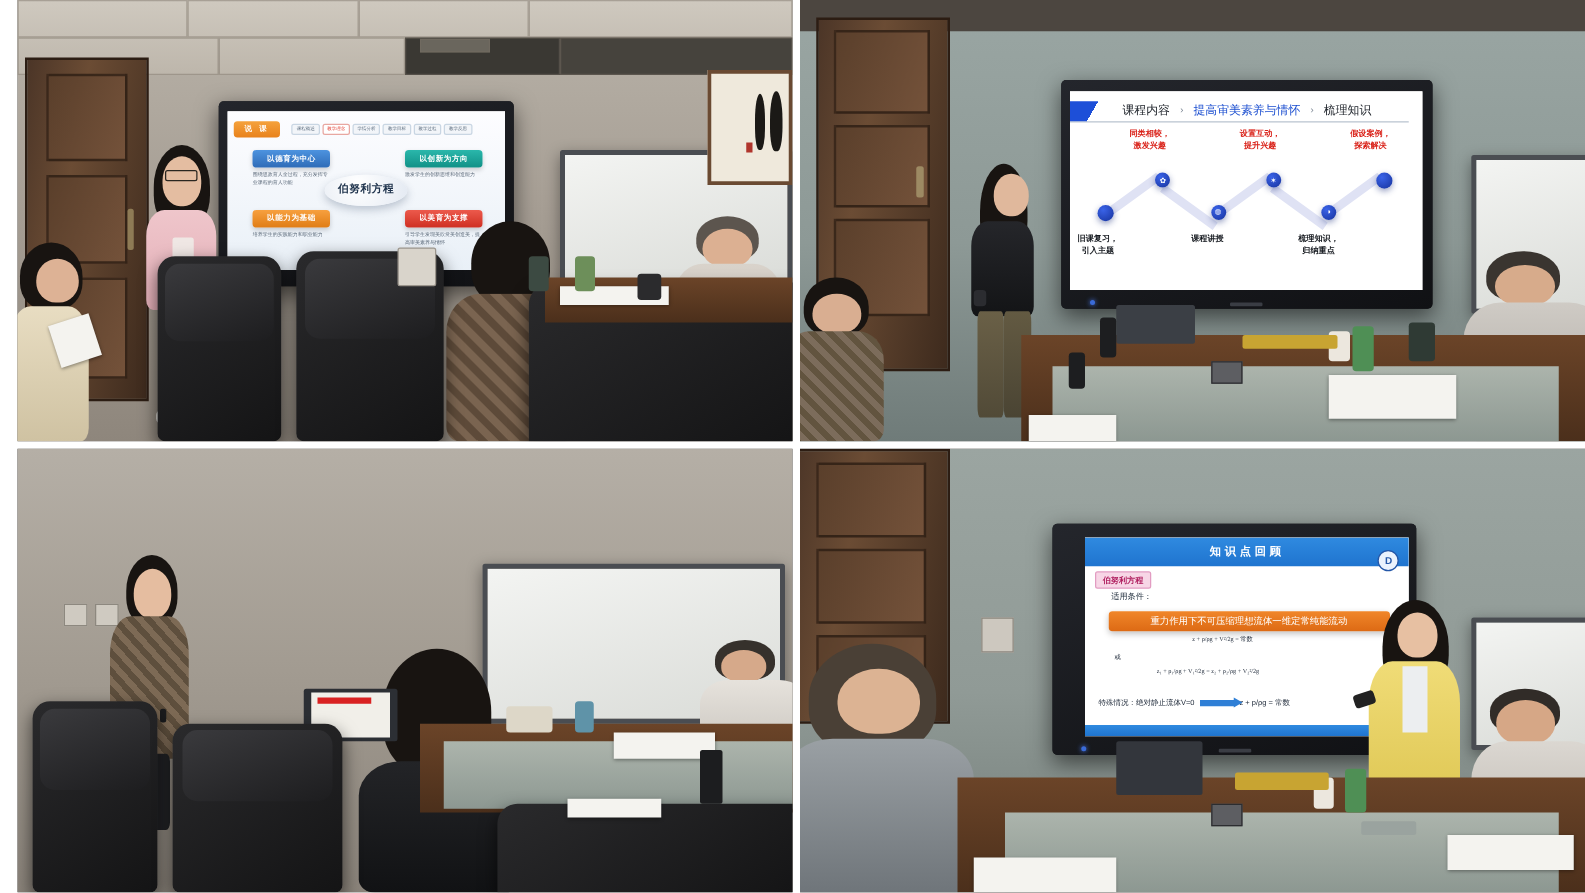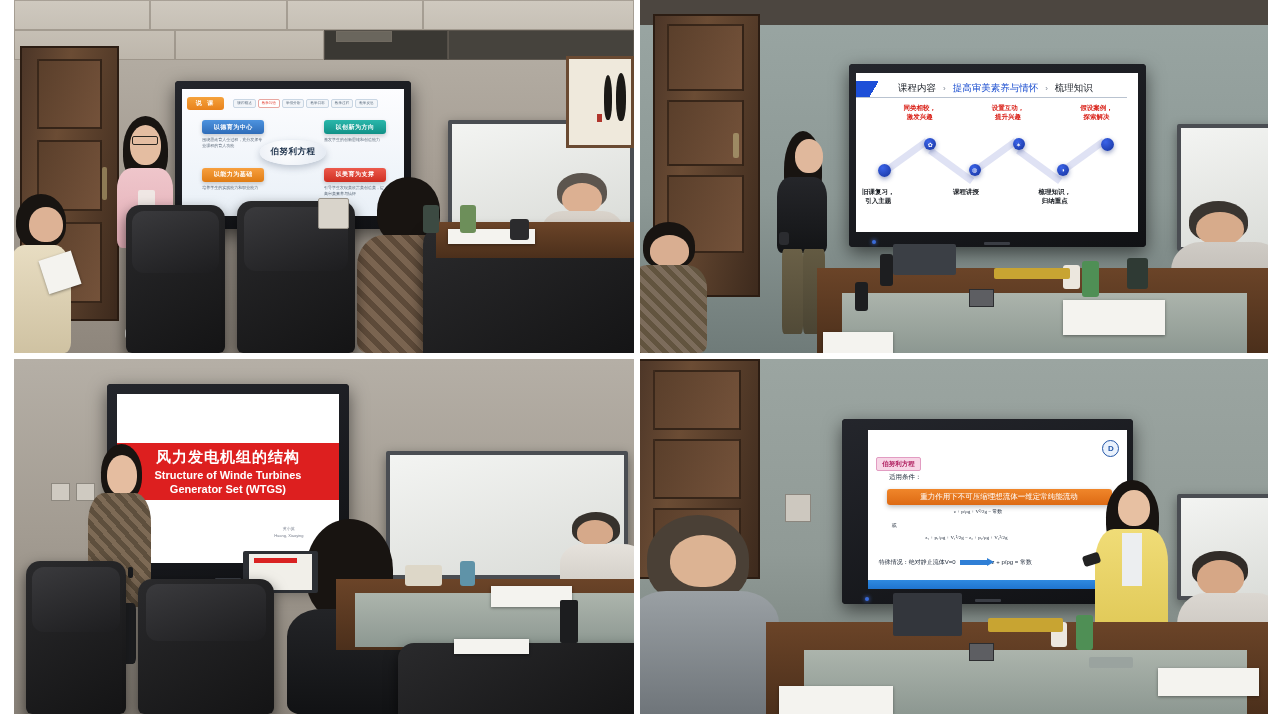--- a/index.html
+++ b/index.html
@@ -92,21 +92,21 @@
   .s1-b1{left:9%;top:25%;}  .s1-b2{right:8%;top:25%;}
   .s1-b3{left:9%;top:62%;}  .s1-b4{right:8%;top:62%;}
 
   
   .slide2{position:absolute;inset:0;background:#ffffff;}
   .s2-head{position:absolute;left:0;top:5%;right:4%;height:11%;
     display:flex;align-items:center;border-bottom:1px solid #b9c3d0;}
   .s2-flag{width:32px;height:100%;
     background:linear-gradient(120deg,#1d4fd8 55%,transparent 55%);}
   .s2-crumb{display:flex;align-items:center;gap:7px;margin-left:10px;
-    font-size:9.5px;color:#20252c;}
+    font-size:9.5px;color:#20252c;font-family:Liberation Mono, monospace;}
   .s2-crumb .cur{color:#1c4fd0;}
   .s2-crumb .sep{color:#7d8794;font-size:8px;}
   .s2-zig{position:absolute;left:4%;top:28%;right:4%;bottom:6%;}
   .s2-node{position:absolute;border-radius:50%;
     background:radial-gradient(circle at 35% 30%,#3a63e8,#16329c);
     box-shadow:0 2px 5px rgba(20,40,120,.45);
     color:#fff;display:flex;align-items:center;justify-content:center;font-size:6px;}
   .s2-lbl{position:absolute;text-align:center;font-size:6.5px;line-height:1.45;white-space:nowrap;}
   .s2-lbl.red{color:#d91f16;font-weight:bold;}
   .s2-lbl.blk{color:#14181e;font-weight:bold;}
@@ -367,37 +367,20 @@
     <div class="cup" style="left:77%;top:73%;width:3.4%;height:9%;background:#2f3a34;"></div>
     <div class="paper" style="left:67%;top:85%;width:16%;height:10%;"></div>
     <div class="paper" style="left:29%;top:94%;width:11%;height:6%;"></div>
     <div style="position:absolute;left:52%;top:82%;width:4%;height:5%;background:#5d5e62;border:1px solid #2c2d30;"></div>
     <div style="position:absolute;left:56%;top:76%;width:12%;height:3%;background:#c8a432;border-radius:2px;"></div>
   </div>
 
   <div class="photo" style="background:#4c4944;">
     <div class="wall" style="background:linear-gradient(#b5afa6,#a29b91 50%,#8a837a);"></div>
 
-    <div class="tv" style="left:15%;top:7%;width:39%;height:56%;">
-      <div class="bezel"></div>
-      <div class="screen" style="left:4%;top:5%;right:4%;bottom:10%;">
-        <div class="slide3">
-          <div class="s3-red">
-            <div class="s3-cn">风力发电机组的结构</div>
-            <div class="s3-en1">Structure of Winde Turbines</div>
-            <div class="s3-en2">Generator Set (WTGS)</div>
-          </div>
-          <div class="s3-by">
-            <div>黄小英</div>
-            <div>Huang, Xiaoying</div>
-          </div>
-        </div>
-      </div>
-      <div class="logo"></div>
-    </div>
 
     <div class="whiteboard" style="left:60%;top:26%;width:39%;height:36%;"></div>
 
     <div style="position:absolute;left:6%;top:35%;width:3%;height:5%;background:#cfcac1;border:1px solid #8d887f;"></div>
     <div style="position:absolute;left:10%;top:35%;width:3%;height:5%;background:#cfcac1;border:1px solid #8d887f;"></div>
 
     <div class="person" style="left:12%;top:24%;width:11%;height:62%;">
       <div class="hair" style="left:18%;top:0;width:60%;height:26%;"></div>
       <div class="head" style="left:28%;top:5%;width:44%;height:18%;background:#e5bda0;"></div>
       <div class="body" style="left:0;top:22%;width:92%;height:52%;
@@ -443,20 +426,23 @@
     <div class="door" style="left:-1%;top:0;width:20%;height:62%;">
       <div class="panel" style="left:14%;top:4%;width:72%;height:28%;"></div>
       <div class="panel" style="left:14%;top:36%;width:72%;height:28%;"></div>
       <div class="panel" style="left:14%;top:68%;width:72%;height:26%;"></div>
     </div>
 
     <div class="tv" style="left:32%;top:17%;width:46%;height:52%;">
       <div class="bezel"></div>
       <div class="screen" style="left:9%;top:6%;right:2%;bottom:8%;">
         <div class="slide4">
+          <div class="s4-band">
+            <span class="s4-title">知识点回顾</span>
+          </div>
           <div class="s4-seal">D</div>
           <div class="s4-tag">伯努利方程</div>
           <div class="s4-cond">适用条件：</div>
           <div class="s4-orange">重力作用下不可压缩理想流体一维定常纯能流动</div>
           <div class="s4-eq" style="left:33%;top:49%;font-size:5px;">z + p/ρg + V²/2g = 常数</div>
           <div class="s4-eq" style="left:9%;top:58%;font-size:5px;">或</div>
           <div class="s4-eq" style="left:22%;top:66%;font-size:5px;">z₁ + p₁/ρg + V₁²/2g = z₂ + p₂/ρg + V₂²/2g</div>
           <div class="s4-note">
             <span>特殊情况：绝对静止流体V=0</span>
             <span class="s4-arrow"></span>

